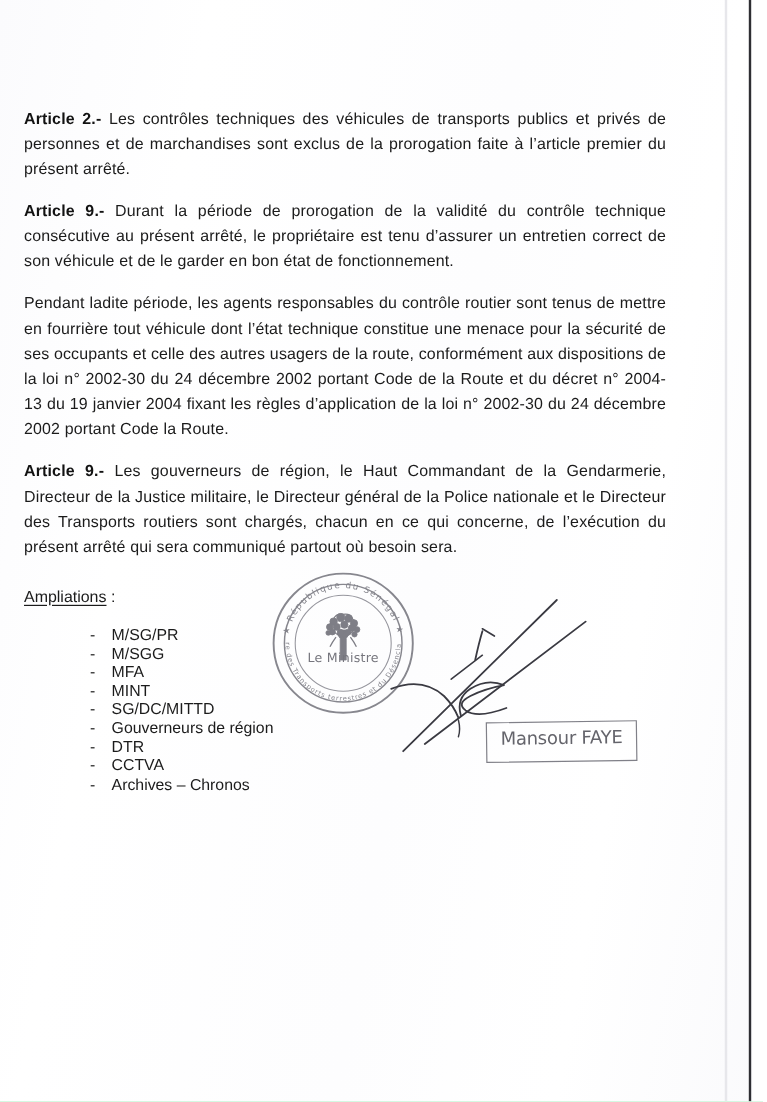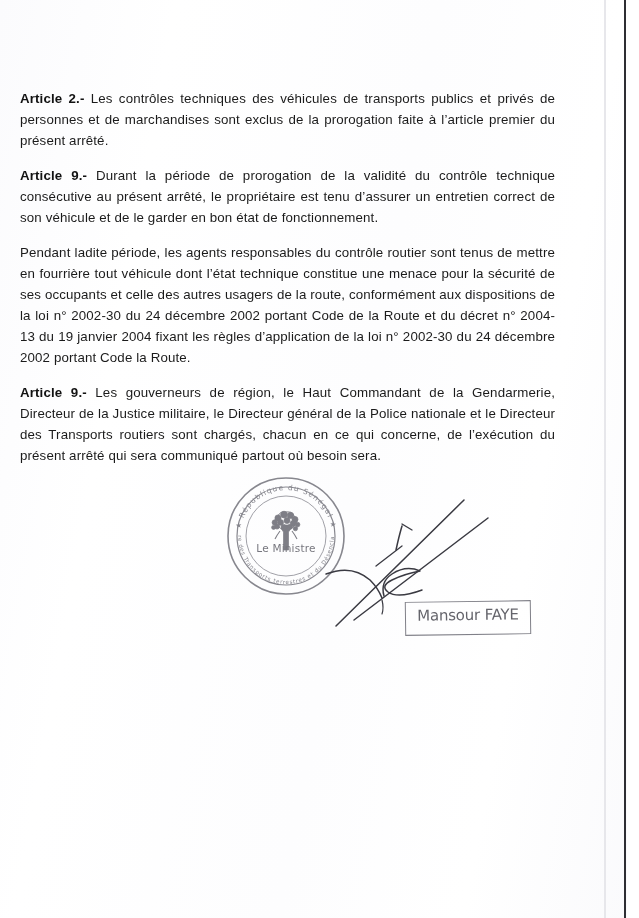--- a/index.html
+++ b/index.html
@@ -167,20 +167,35 @@
     <p class="para"><span class="art-label">Article 2.-</span><span>  Les contrôles techniques des véhicules de transports publics et privés de personnes et de marchandises sont exclus de la prorogation faite à l’article premier du présent arrêté.</span></p>
 
     <p class="para"><span class="art-label">Article 9.-</span><span> Durant la période de prorogation de la validité du contrôle technique consécutive au présent arrêté, le propriétaire est tenu d’assurer un entretien correct de son véhicule et de le garder en bon état de fonctionnement.</span></p>
 
     <p class="para"><span>Pendant ladite période, les agents responsables du contrôle routier sont tenus de mettre en fourrière tout véhicule dont l’état technique constitue une menace pour la sécurité de ses occupants et celle des autres usagers de la route, conformément aux dispositions de la loi n° 2002-30 du 24 décembre 2002 portant Code de la Route et du décret n° 2004-13 du 19 janvier 2004 fixant les règles d’application de la loi n° 2002-30 du 24 décembre 2002 portant Code la Route.</span></p>
 
     <p class="para last"><span class="art-label">Article 9.-</span><span> Les gouverneurs de région, le Haut Commandant de la Gendarmerie, Directeur de la Justice militaire, le Directeur général de la Police nationale et le Directeur des Transports routiers sont chargés, chacun en ce qui concerne, de l’exécution du présent arrêté qui sera communiqué partout où besoin sera.</span></p>
 
   </div>
 
+  <div id="ampliations">
+    <div id="ampl-heading"><span class="u">Ampliations</span><span> :</span></div>
+
+    <ul id="ampl-list">
+      <li>M/SG/PR</li>
+      <li>M/SGG</li>
+      <li>MFA</li>
+      <li>MINT</li>
+      <li>SG/DC/MITTD</li>
+      <li>Gouverneurs de région</li>
+      <li>DTR</li>
+      <li>CCTVA</li>
+      <li>Archives – Chronos</li>
+    </ul>
+  </div>
 
   <div id="stamp">
     <svg width="120" height="120" viewBox="0 0 120 120" aria-hidden="true">
       <defs>
         <path id="arcTop" d="M 14,60 A 46,46 0 0 1 106,60" fill="none"></path>
         <path id="arcBot" d="M 12,60 A 48,48 0 0 0 108,60" fill="none"></path>
       </defs>
       <circle cx="60" cy="60" r="58" fill="none" stroke="#5a5a64" stroke-width="1.6"></circle>
       <circle cx="60" cy="60" r="49" fill="none" stroke="#5a5a64" stroke-width="1.2"></circle>
       <circle cx="60" cy="60" r="40" fill="none" stroke="#6e6e78" stroke-width="0.9"></circle>

